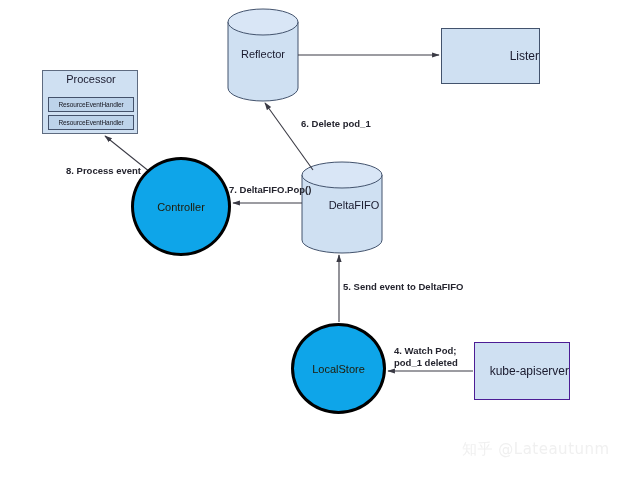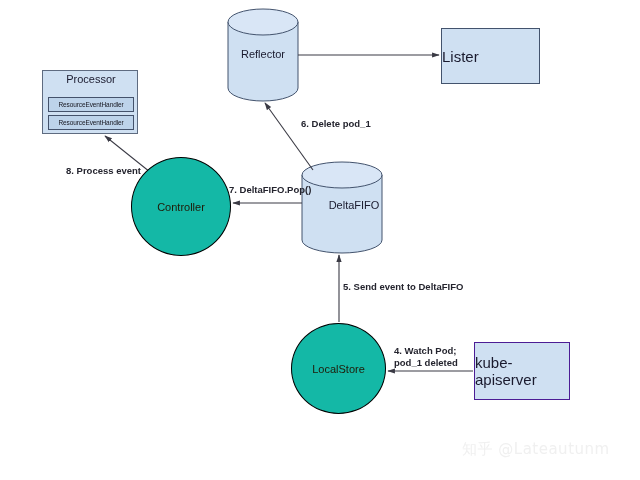--- a/index.html
+++ b/index.html
@@ -81,29 +81,29 @@
     width: 96px; height: 58px;
     background: #cfe0f2;
     border: 1px solid #4c1d95;
     box-sizing: border-box;
   }
   .box-text {
     position: absolute;
     left: 0; top: 50%;
     width: 100%;
     transform: translateY(-50%);
-    text-align: left;
-    font-size: 15px;
+    text-align: right;
+    font-size: 12px;
     color: #1a1a2e;
   }
   .circle {
     position: absolute;
     border-radius: 50%;
-    background: #14b8a6;
-    border: 1px solid #000000;
+    background: #0ea5e9;
+    border: 3px solid #000000;
     box-sizing: border-box;
   }
   #controller-circle {
     left: 131px; top: 157px;
     width: 100px; height: 99px;
   }
   #reflector-circle {
     left: 291px; top: 323px;
     width: 95px; height: 91px;
   }

